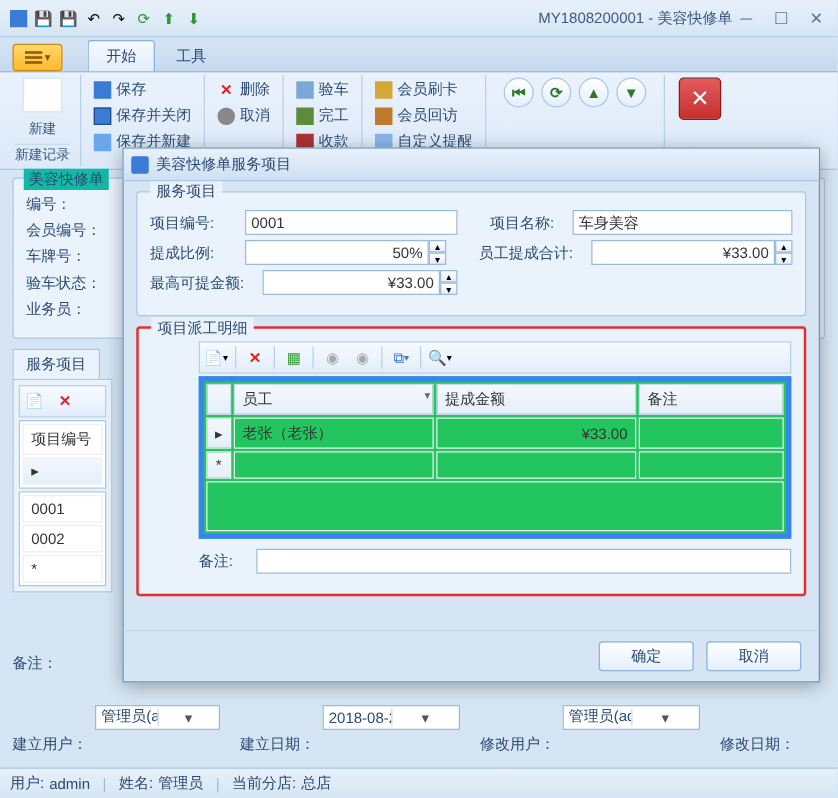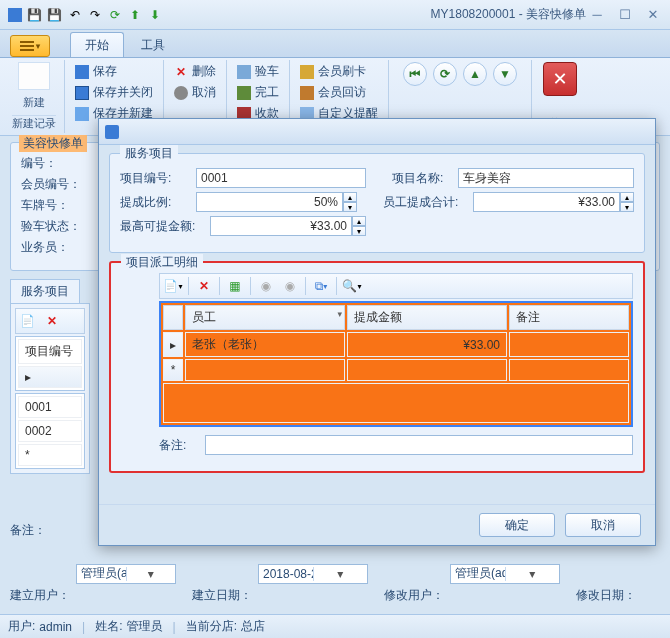--- a/index.html
+++ b/index.html
@@ -33,21 +33,21 @@
 .ri.cancel{background:#888;border-radius:50%;}
 .ri.car{background:#7aa9d8;} .ri.done{background:#5e8b3a;} .ri.close2{background:#a33;}
 .ri.card{background:#d6a836;} .ri.visit{background:#c07a2e;} .ri.custom{background:#88b5e6;}
 .ribbon-nav { display:flex;gap:6px;align-items:center;padding:0 6px; }
 .nav-btn { width:24px;height:24px;border:1px solid #a9c7e8;border-radius:50%;display:flex;align-items:center;justify-content:center;background:linear-gradient(#fff,#e3eefb);color:#2b7a2b;cursor:pointer;font-weight:bold; }
 .close-big { width:34px;height:34px;background:linear-gradient(#e25b5b,#c72f2f);border:1px solid #8a1b1b;border-radius:4px;display:flex;align-items:center;justify-content:center;color:#fff;font-size:18px;cursor:pointer; }
 
 
 .bg-form { padding: 6px 10px; color:#2a4b73; }
 .bg-group { border:1px solid #a9c7e8; border-radius:3px; padding:8px 10px 10px; margin-bottom:8px; position:relative; background:#eaf2fc; }
-.bg-group .legend { position:absolute; top:-8px; left:8px; background:#fdba74; padding:0 4px; color:#2a4b73; }
+.bg-group .legend { position:absolute; top:-8px; left:8px; background:#14b8a6; padding:0 4px; color:#2a4b73; }
 .bg-row { display:flex; align-items:center; margin:4px 0; }
 .bg-row label { width:62px; }
 .mini-toolbar { display:flex;gap:4px;align-items:center;padding:2px;border:1px solid #b9d0ea;background:linear-gradient(#f6faff,#e3eefb); }
 .mini-btn { width:20px;height:20px;display:flex;align-items:center;justify-content:center;cursor:pointer; }
 .mini-table { border:1px solid #a9c7e8;background:#fff;margin-top:2px; }
 .mini-table th, .mini-table td { border:1px solid #eceff3;padding:3px 6px;text-align:left;font-weight:normal;color:#333; }
 
 
 .dialog { position:absolute; left:98px; top:118px; width:558px; height:428px; background:#d6e5f3; border:1px solid #6b94c2; box-shadow:0 3px 14px rgba(0,0,0,.35); display:flex;flex-direction:column; }
 .dlg-title { height:26px;background:linear-gradient(#e8f1fb,#cfe0f3);display:flex;align-items:center;padding:0 6px;border-bottom:1px solid #a9c7e8;color:#2a4b73; }
@@ -62,21 +62,21 @@
 .txt { height:20px;border:1px solid #9bbbdd;background:#fff;padding:0 4px;color:#333;width:100%; }
 .spin { display:flex; }
 .spin .sbtn { width:14px;height:10px;border:1px solid #9bbbdd;background:linear-gradient(#fff,#e3eefb);font-size:8px;display:flex;align-items:center;justify-content:center;cursor:pointer; }
 .amount { text-align:right; }
 
 .fieldset.red { border:2px solid #e03030;padding-left:48px; }
 .grid-toolbar { display:flex;align-items:center;gap:2px;border:1px solid #b9d0ea;background:linear-gradient(#f6faff,#e3eefb);padding:2px;margin-bottom:2px; }
 .gt-btn { width:22px;height:20px;display:flex;align-items:center;justify-content:center;cursor:pointer;border-radius:2px; }
 .gt-sep { width:1px;height:18px;background:#b9d0ea;margin:0 2px; }
 
-.grid { border:2px solid #3b82f6;background:#f97316;width:100%; }
+.grid { border:4px solid #3b82f6;background:#22c55e;width:100%; }
 .grid th { background:linear-gradient(#f4f8fd,#e5eef9);border:1px solid #c9d8ea;padding:3px 6px;text-align:left;font-weight:normal;color:#333;position:relative; }
 .grid td { border:1px solid #eceff3;padding:3px 6px;color:#333; }
 .rowhead { width:18px;background:linear-gradient(#f4f8fd,#e5eef9);text-align:center;color:#666; }
 .filter-ico { position:absolute;right:2px;top:3px;font-size:9px;color:#666; }
 
 .dlg-buttons { display:flex;justify-content:flex-end;gap:10px;padding:8px 14px;border-top:1px solid #c6d9ef; }
 .btn { width:76px;height:24px;border:1px solid #8fb2d9;background:linear-gradient(#fff,#e3eefb);color:#2a4b73;border-radius:3px;cursor:pointer; }
 
 
 .bottom-area { position:absolute;left:10px;right:10px;bottom:30px;color:#2a4b73; }
@@ -260,20 +260,21 @@
             <td>*</td>
           </tr>
     </tbody>
       </table>
   </div>
 </div>
 
 <div class="dialog">
   <div class="dlg-title">
     <span class="ico"></span>
+    <span>美容快修单服务项目</span>
   </div>
   <div class="dlg-body">
 
     <div class="fieldset">
       <div class="legend">服务项目</div>
       <div class="form-row">
         <label>项目编号:</label>
         <div class="field" style="max-width:170px">
             <input class="txt" value="0001" style="">
           </div>

